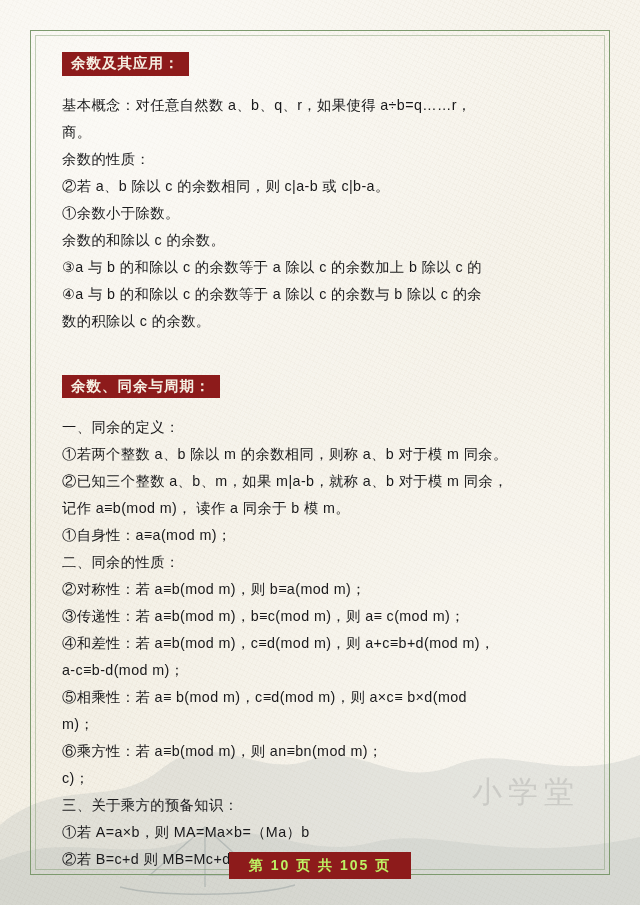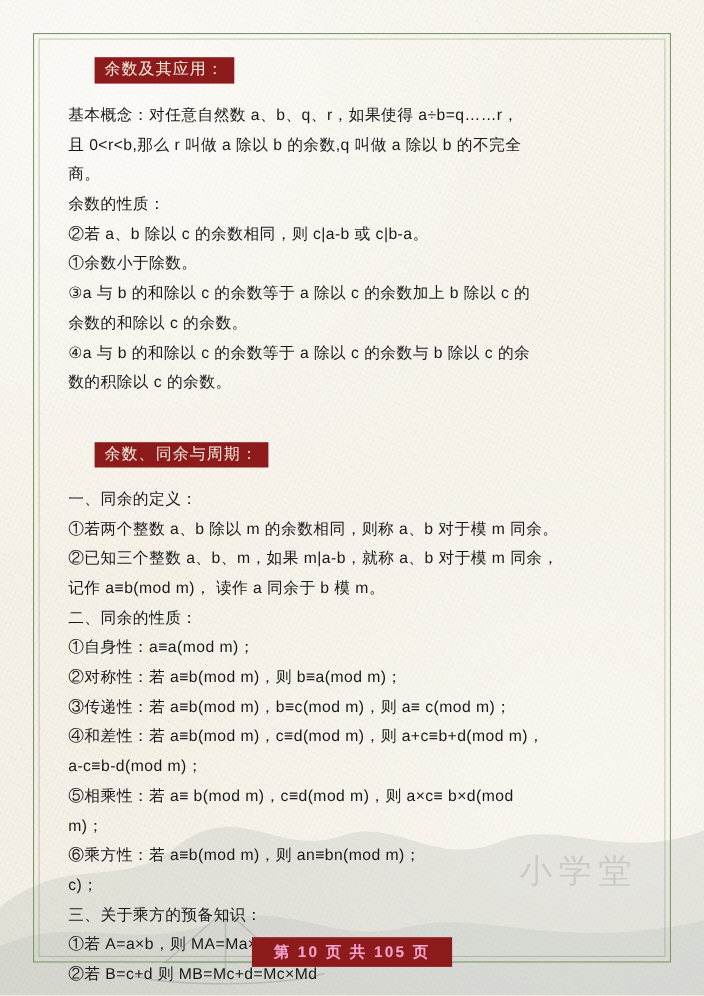--- a/index.html
+++ b/index.html
@@ -60,26 +60,25 @@
     top: 52px;
     bottom: 60px;
     box-sizing: border-box;
   }
 
   .section-title {
     display: inline-block;
     background: #8d1b1b;
     color: #f5efe2;
     font-size: 14.5px;
-    font-weight: normal;
+    font-weight: bold;
     letter-spacing: 1px;
     padding: 4px 9px 5px 9px;
     font-family: "Liberation Sans", "DejaVu Sans", sans-serif;
     line-height: 1;
-    margin-left: 24px;
   }
 
   .block { margin-bottom: 6px; }
   .block.second { margin-top: 40px; }
 
   .body-text {
     margin-top: 16px;
     font-size: 14.3px;
     line-height: 27px;
     color: #19191b;
@@ -91,21 +90,21 @@
   .footer {
     position: absolute;
     left: 0;
     right: 0;
     bottom: 26px;
     text-align: center;
   }
   .page-badge {
     display: inline-block;
     background: #8d1b1b;
-    color: #f9a8d4;
+    color: #bef264;
     font-size: 14px;
     font-weight: bold;
     padding: 6px 20px 7px 20px;
     letter-spacing: 2px;
     font-family: "Liberation Sans", "DejaVu Sans", sans-serif;
     line-height: 1;
   }
 
   .watermark {
     position: absolute;
@@ -144,41 +143,40 @@
   </div>
 
   <div class="watermark">小学堂</div>
 
   <div class="content">
 
     <div class="block">
       <div class="section-title">余数及其应用：</div>
       <div class="body-text">
         <p>基本概念：对任意自然数 a、b、q、r，如果使得 a÷b=q……r，</p>
-        <p>且 0&lt;r&lt;b,那么 r 叫做 a 除以 b 的余数,q 叫做 a 除以 b 的不完全</p>
         <p>商。</p>
         <p>余数的性质：</p>
         <p>②若 a、b 除以 c 的余数相同，则 c|a-b 或 c|b-a。</p>
         <p>①余数小于除数。</p>
+        <p>余数的和除以 c 的余数。</p>
         <p>③a 与 b 的和除以 c 的余数等于 a 除以 c 的余数加上 b 除以 c 的</p>
-        <p>余数的和除以 c 的余数。</p>
         <p>④a 与 b 的和除以 c 的余数等于 a 除以 c 的余数与 b 除以 c 的余</p>
         <p>数的积除以 c 的余数。</p>
       </div>
     </div>
 
     <div class="block second">
       <div class="section-title">余数、同余与周期：</div>
       <div class="body-text">
         <p>一、同余的定义：</p>
         <p>①若两个整数 a、b 除以 m 的余数相同，则称 a、b 对于模 m 同余。</p>
         <p>②已知三个整数 a、b、m，如果 m|a-b，就称 a、b 对于模 m 同余，</p>
         <p>记作 a≡b(mod m)， 读作 a 同余于 b 模 m。</p>
+        <p>①自身性：a≡a(mod m)；</p>
         <p>二、同余的性质：</p>
-        <p>①自身性：a≡a(mod m)；</p>
         <p>②对称性：若 a≡b(mod m)，则 b≡a(mod m)；</p>
         <p>③传递性：若 a≡b(mod m)，b≡c(mod m)，则 a≡ c(mod m)；</p>
         <p>④和差性：若 a≡b(mod m)，c≡d(mod m)，则 a+c≡b+d(mod m)，</p>
         <p>a-c≡b-d(mod m)；</p>
         <p>⑤相乘性：若 a≡ b(mod m)，c≡d(mod m)，则 a×c≡ b×d(mod</p>
         <p>m)；</p>
         <p>⑥乘方性：若 a≡b(mod m)，则 an≡bn(mod m)；</p>
         <p>c)；</p>
         <p>三、关于乘方的预备知识：</p>
         <p>①若 A=a×b，则 MA=Ma×b=（Ma）b</p>

